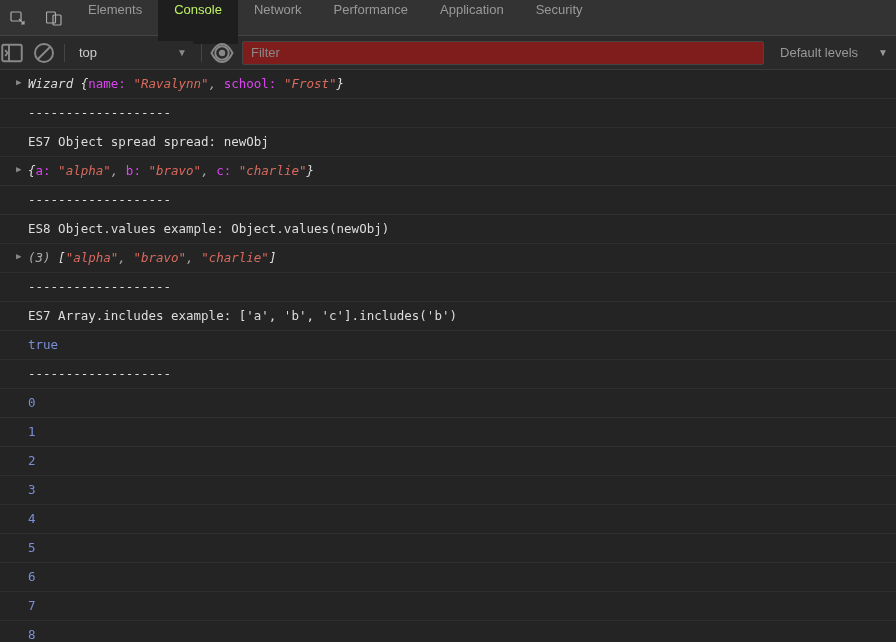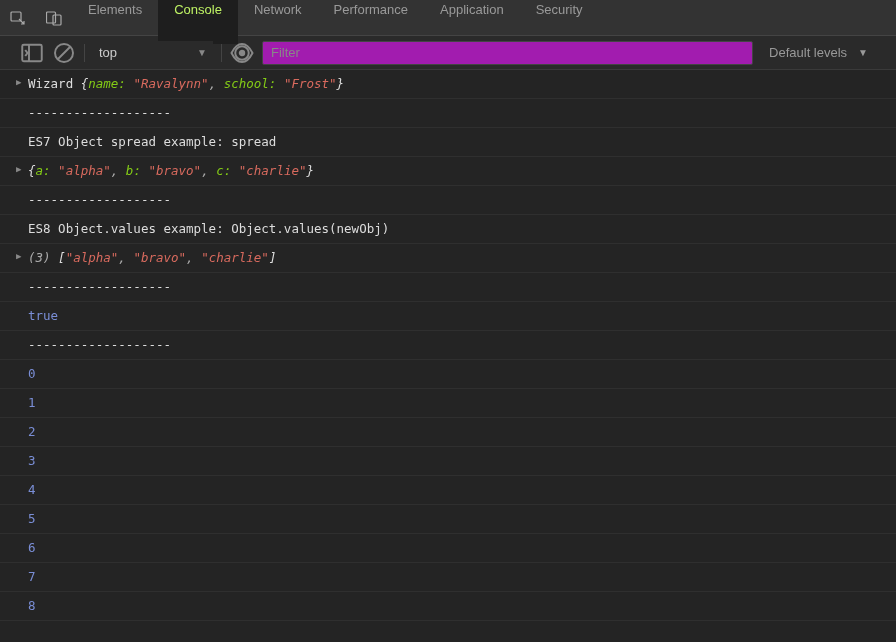--- a/index.html
+++ b/index.html
@@ -35,21 +35,21 @@
   color: #999;
   cursor: pointer;
   font-size: 13px;
 }
 .tab.active { background: #1e1e1e; color: #bef264; }
 .toolbar {
   height: 34px;
   background: #2a2a2a;
   display: flex;
   align-items: center;
-  padding: 0 20px;
+  padding: 0 0;
   border-bottom: 1px solid #3a3a3a;
   gap: 8px;
 }
 .toolbar-icon {
   width: 24px;
   height: 24px;
   display: flex;
   align-items: center;
   justify-content: center;
   color: #888;
@@ -63,57 +63,57 @@
   display: flex;
   align-items: center;
   gap: 80px;
 }
 .context-select .tri {
   font-size: 10px;
   color: #888;
 }
 .filter-input {
   flex: 1;
-  background: #a21caf;
+  background: #7f1d1d;
   border: 1px solid #444;
   color: #ccc;
   padding: 4px 8px;
   font-size: 13px;
   border-radius: 2px;
   height: 24px;
 }
 .filter-input::placeholder { color: #888; }
 .level-select {
   color: #999;
   font-size: 13px;
   padding: 0 8px;
   display: flex;
   align-items: center;
-  gap: 11px;
+  gap: 20px;
 }
 .console-log {
   font-family: Menlo, Consolas, monospace;
   font-size: 12.5px;
 }
 .log-row {
   padding: 4px 0 4px 28px;
   border-bottom: 1px solid #2f2f2f;
   line-height: 1.6;
   position: relative;
 }
 .expander {
   position: absolute;
   left: 16px;
   top: 5px;
   font-size: 9px;
   color: #888;
 }
-.obj-proto { color: #ddd; }
+.obj-proto { color: #ddd; font-style: italic; }
 .obj-brace { color: #ddd; font-style: italic; }
-.obj-key { color: #84cc16; font-style: italic; }
+.obj-key { color: #d946ef; }
 .obj-str { color: #d86a5e; font-style: italic; }
 .obj-punct { color: #aaa; font-style: italic; }
 .log-text { color: #ddd; }
 .log-numval { color: #7a8ed6; }
 .log-true { color: #7a8ed6; margin-top: 24px; }
 </style>
 </head>
 <body>
 
 <div class="tab-bar">
@@ -168,26 +168,27 @@
   <input class="filter-input" placeholder="Filter" style="">
   <div class="level-select">
     <span>Default levels</span>
     <span class="tri" style="font-size:10px;">▼</span>
   </div>
 </div>
 
 <div class="console-log" id="console-log">
     <div class="log-row"><span class="expander">▶</span><span><span class="obj-proto">Wizard </span><span class="obj-brace">{</span><span class="obj-key">name: </span><span class="obj-str">"Ravalynn"</span><span class="obj-punct">, </span><span class="obj-key">school: </span><span class="obj-str">"Frost"</span><span class="obj-brace">}</span></span></div>
     <div class="log-row"><span class="log-text">-------------------</span></div>
-    <div class="log-row"><span class="log-text">ES7 Object spread example: spread</span></div>
+    <div class="log-row"><span class="log-text">ES7 Object spread spread: newObj</span></div>
     <div class="log-row"><span class="expander">▶</span><span><span class="obj-brace">{</span><span class="obj-key">a: </span><span class="obj-str">"alpha"</span><span class="obj-punct">, </span><span class="obj-key">b: </span><span class="obj-str">"bravo"</span><span class="obj-punct">, </span><span class="obj-key">c: </span><span class="obj-str">"charlie"</span><span class="obj-brace">}</span></span></div>
     <div class="log-row"><span class="log-text">-------------------</span></div>
     <div class="log-row"><span class="log-text">ES8 Object.values example: Object.values(newObj)</span></div>
     <div class="log-row"><span class="expander">▶</span><span><span class="obj-punct">(3) </span><span class="obj-brace">[</span><span class="obj-str">"alpha"</span><span class="obj-punct">, </span><span class="obj-str">"bravo"</span><span class="obj-punct">, </span><span class="obj-str">"charlie"</span><span class="obj-brace">]</span></span></div>
     <div class="log-row"><span class="log-text">-------------------</span></div>
+    <div class="log-row"><span class="log-text">ES7 Array.includes example: ['a', 'b', 'c'].includes('b')</span></div>
     <div class="log-row"><span class="log-true">true</span></div>
     <div class="log-row"><span class="log-text">-------------------</span></div>
     <div class="log-row"><span class="log-numval">0</span></div>
     <div class="log-row"><span class="log-numval">1</span></div>
     <div class="log-row"><span class="log-numval">2</span></div>
     <div class="log-row"><span class="log-numval">3</span></div>
     <div class="log-row"><span class="log-numval">4</span></div>
     <div class="log-row"><span class="log-numval">5</span></div>
     <div class="log-row"><span class="log-numval">6</span></div>
     <div class="log-row"><span class="log-numval">7</span></div>

